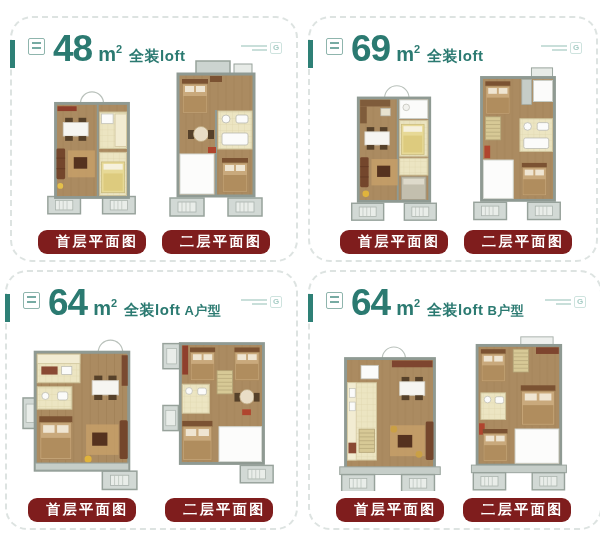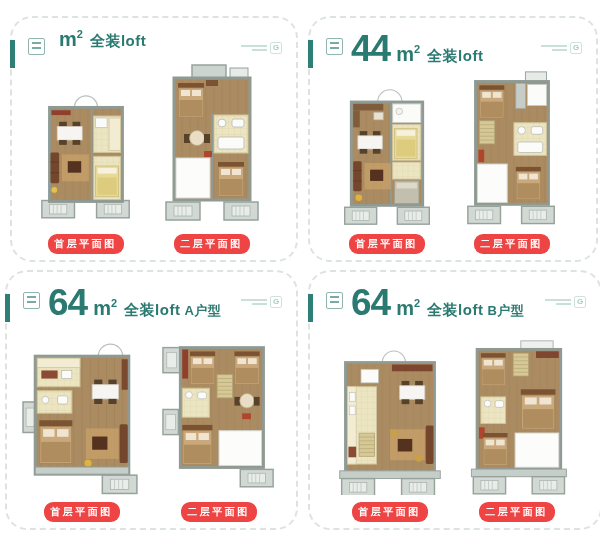--- a/index.html
+++ b/index.html
@@ -28,22 +28,22 @@
   .variant{font-size:13px;margin-left:4px;letter-spacing:.5px}
 
   .logo{margin-left:auto;margin-top:14px;display:flex;align-items:center;gap:3px;opacity:.8}
   .logo-lines i{display:block;height:2px;width:26px;background:#bcd8d2;margin:1.5px 0}
   .logo-lines i:nth-child(2){width:15px;margin-left:auto}
   .logo-g{font-size:8px;color:#8fbfb6;border:1px solid #c2ddd7;border-radius:2px;
           width:10px;height:10px;line-height:10px;text-align:center;font-weight:bold}
 
   .plans{position:absolute;left:0;right:0;top:52px;bottom:6px}
   figure.plan{position:absolute;bottom:0;margin:0;display:flex;flex-direction:column;align-items:center;gap:7px}
-  .pill{background:#ef4444;color:#fff;font-size:10px;letter-spacing:2.5px;
-        padding:3px 7px 3px 6px;border-radius:9px;white-space:nowrap;font-weight:bold}
+  .pill{background:#7f1d1d;color:#fff;font-size:14px;letter-spacing:2.5px;
+        padding:3px 7px 3px 18px;border-radius:9px;white-space:nowrap;font-weight:bold}
 
   #panel-48  .p1{left:26px}  #panel-48  .p2{left:150px}
   #panel-55  .p1{left:30px}  #panel-55  .p2{left:154px}
   #panel-64a .p1{left:14px}  #panel-64a .p2{left:154px}
   #panel-64b .p1{left:22px}  #panel-64b .p2{left:150px}
   svg{display:block}
 </style>
 </head>
 <body>
 
@@ -100,20 +100,21 @@
 </svg>
 
 <section class="panel" id="panel-48">
   <div class="accent-bar"></div>
   <header class="title-row">
     <div class="badge">
         <i></i>
         <i></i>
       </div>
     <h2 class="title">
+      <span class="num">48</span>
       <span class="unit"><span>m</span><sup>2</sup></span>
       <span class="subtitle">全装loft</span>
       <span class="variant"></span>
     </h2>
     <div class="logo">
       <span class="logo-lines">
           <i></i>
           <i></i>
         </span>
       <span class="logo-g">G</span>
@@ -164,21 +165,21 @@
 </section>
 
 <section class="panel" id="panel-55">
   <div class="accent-bar"></div>
   <header class="title-row">
     <div class="badge">
         <i></i>
         <i></i>
       </div>
     <h2 class="title">
-      <span class="num">44</span>
+      <span class="num">69</span>
       <span class="unit"><span>m</span><sup>2</sup></span>
       <span class="subtitle">全装loft</span>
       <span class="variant"></span>
     </h2>
     <div class="logo">
       <span class="logo-lines">
           <i></i>
           <i></i>
         </span>
       <span class="logo-g">G</span>

